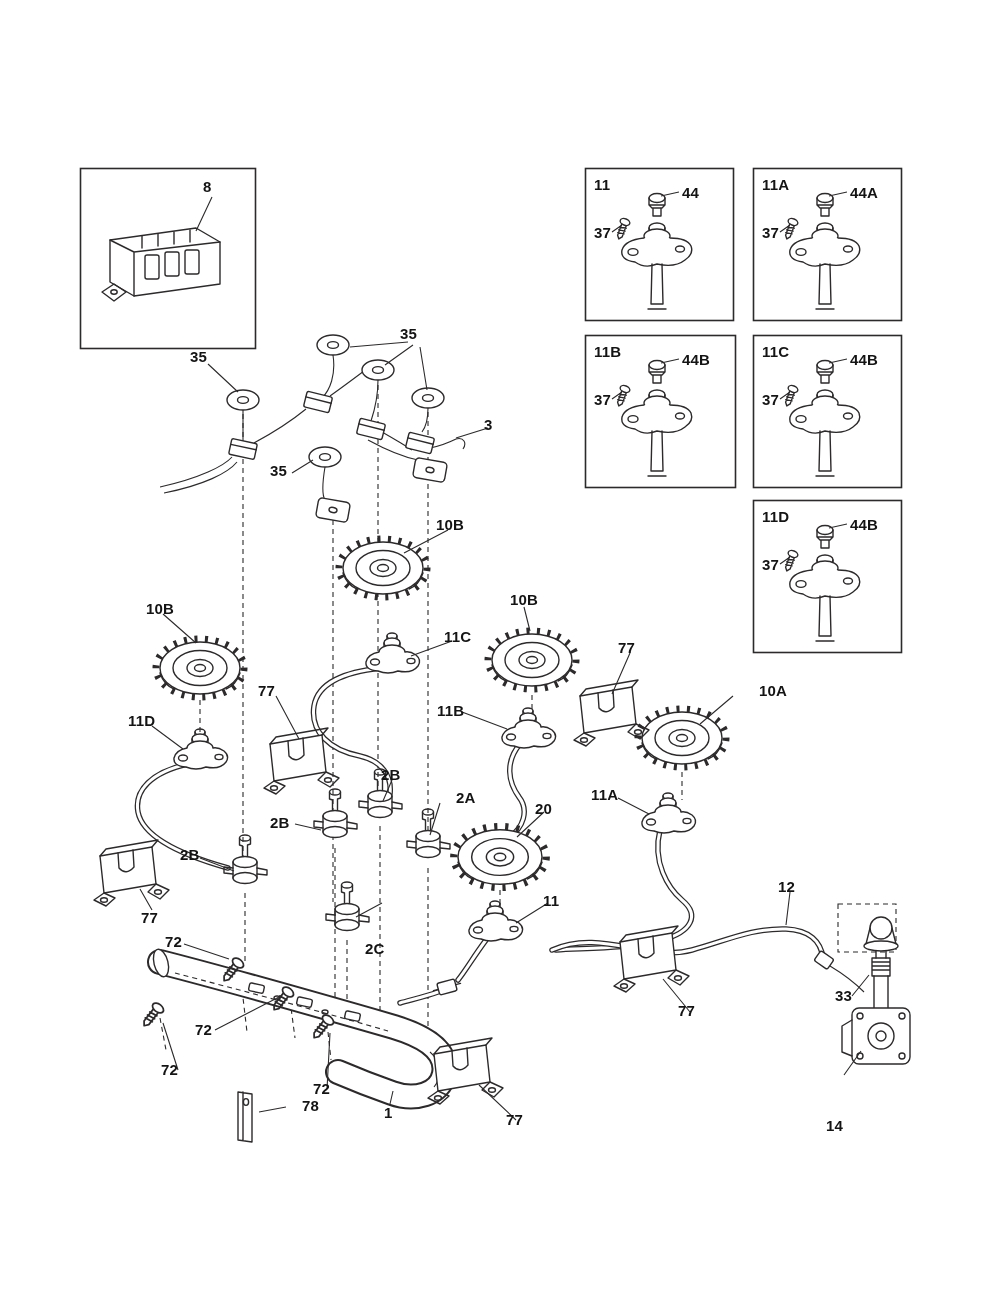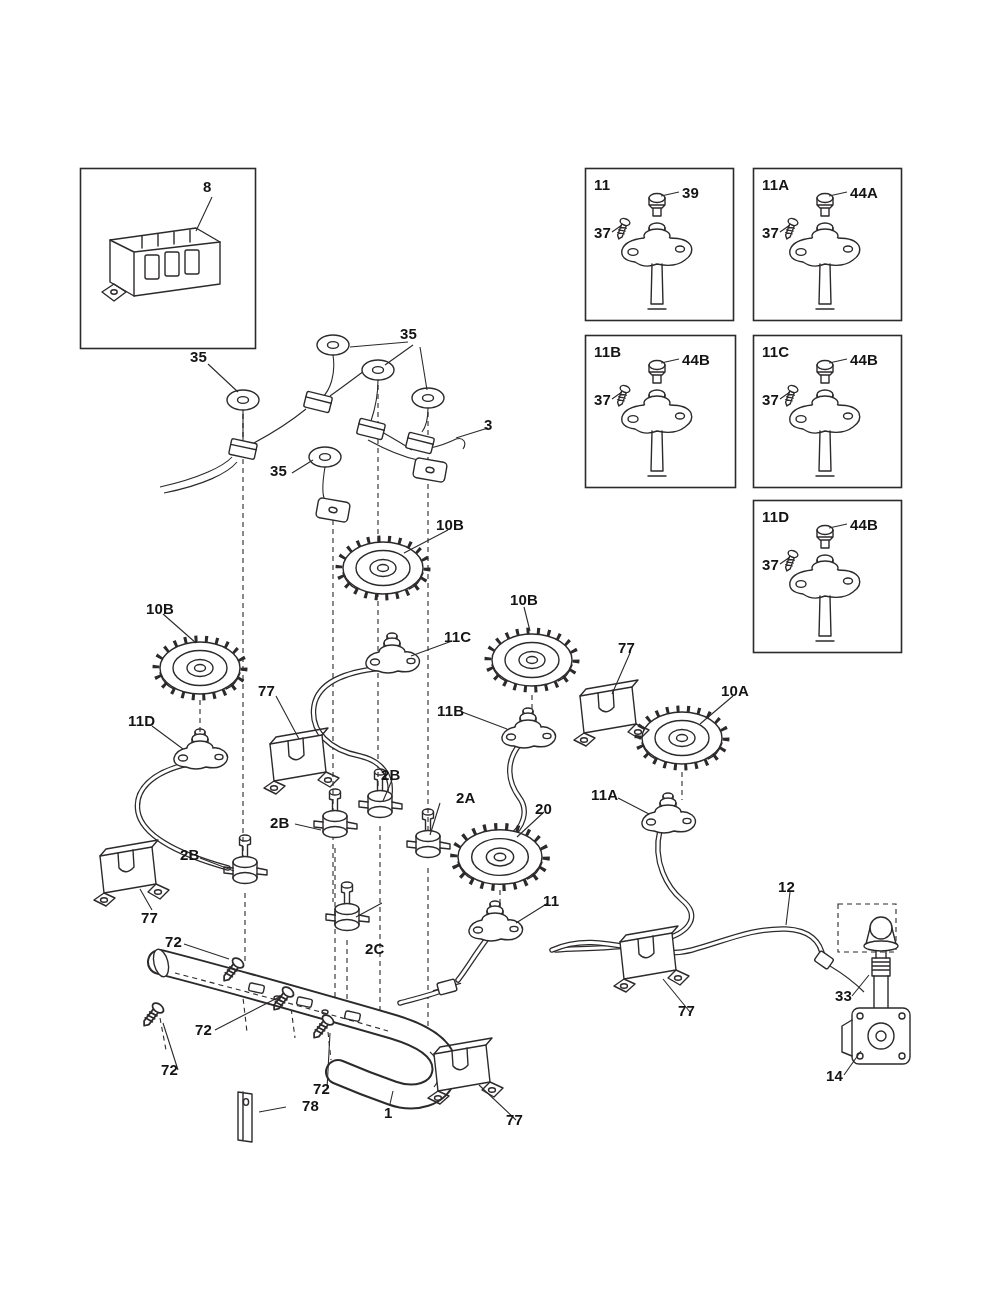--- a/index.html
+++ b/index.html
@@ -294,47 +294,47 @@
 <span class="lbl" style="left:203px;top:178px">8</span>
 <span class="lbl" style="left:190px;top:348px">35</span>
 <span class="lbl" style="left:400px;top:325px">35</span>
 <span class="lbl" style="left:484px;top:416px">3</span>
 <span class="lbl" style="left:270px;top:462px">35</span>
 <span class="lbl" style="left:436px;top:516px">10B</span>
 <span class="lbl" style="left:146px;top:600px">10B</span>
 <span class="lbl" style="left:444px;top:628px">11C</span>
 <span class="lbl" style="left:510px;top:591px">10B</span>
 <span class="lbl" style="left:618px;top:639px">77</span>
-<span class="lbl" style="left:721px;top:682px">10A</span>
+<span class="lbl" style="left:759px;top:682px">10A</span>
 <span class="lbl" style="left:437px;top:702px">11B</span>
 <span class="lbl" style="left:258px;top:682px">77</span>
 <span class="lbl" style="left:128px;top:712px">11D</span>
 <span class="lbl" style="left:381px;top:766px">2B</span>
 <span class="lbl" style="left:456px;top:789px">2A</span>
 <span class="lbl" style="left:270px;top:814px">2B</span>
 <span class="lbl" style="left:535px;top:800px">20</span>
 <span class="lbl" style="left:591px;top:786px">11A</span>
 <span class="lbl" style="left:180px;top:846px">2B</span>
 <span class="lbl" style="left:778px;top:878px">12</span>
 <span class="lbl" style="left:141px;top:909px">77</span>
 <span class="lbl" style="left:365px;top:940px">2C</span>
 <span class="lbl" style="left:543px;top:892px">11</span>
 <span class="lbl" style="left:165px;top:933px">72</span>
 <span class="lbl" style="left:835px;top:987px">33</span>
 <span class="lbl" style="left:195px;top:1021px">72</span>
 <span class="lbl" style="left:678px;top:1002px">77</span>
-<span class="lbl" style="left:826px;top:1067px">14</span>
+<span class="lbl" style="left:826px;top:1117px">14</span>
 <span class="lbl" style="left:161px;top:1061px">72</span>
 <span class="lbl" style="left:313px;top:1080px">72</span>
 <span class="lbl" style="left:302px;top:1097px">78</span>
 <span class="lbl" style="left:384px;top:1104px">1</span>
 <span class="lbl" style="left:506px;top:1111px">77</span>
 
 <span class="lbl" style="left:594px;top:176px">11</span>
-<span class="lbl" style="left:682px;top:184px">39</span>
+<span class="lbl" style="left:682px;top:184px">44</span>
 <span class="lbl" style="left:594px;top:224px">37</span>
 
 <span class="lbl" style="left:762px;top:176px">11A</span>
 <span class="lbl" style="left:850px;top:184px">44A</span>
 <span class="lbl" style="left:762px;top:224px">37</span>
 
 <span class="lbl" style="left:594px;top:343px">11B</span>
 <span class="lbl" style="left:682px;top:351px">44B</span>
 <span class="lbl" style="left:594px;top:391px">37</span>
 

